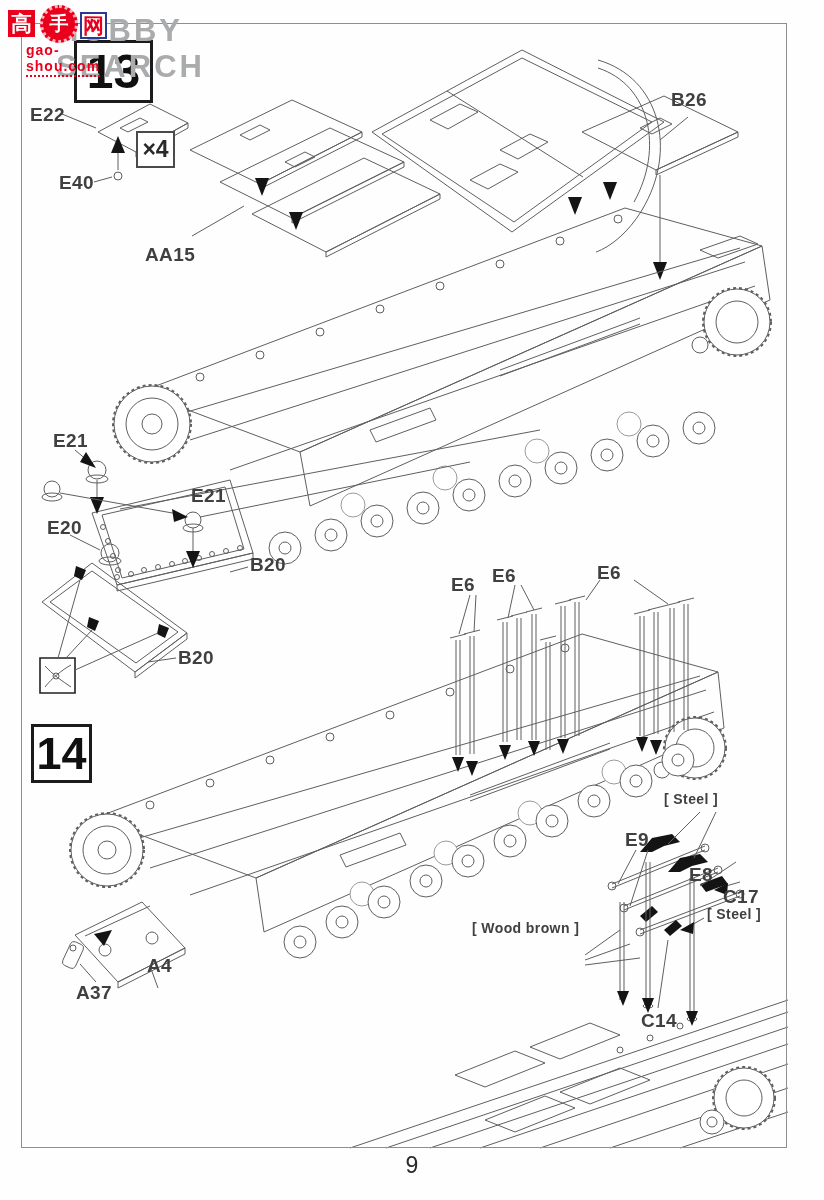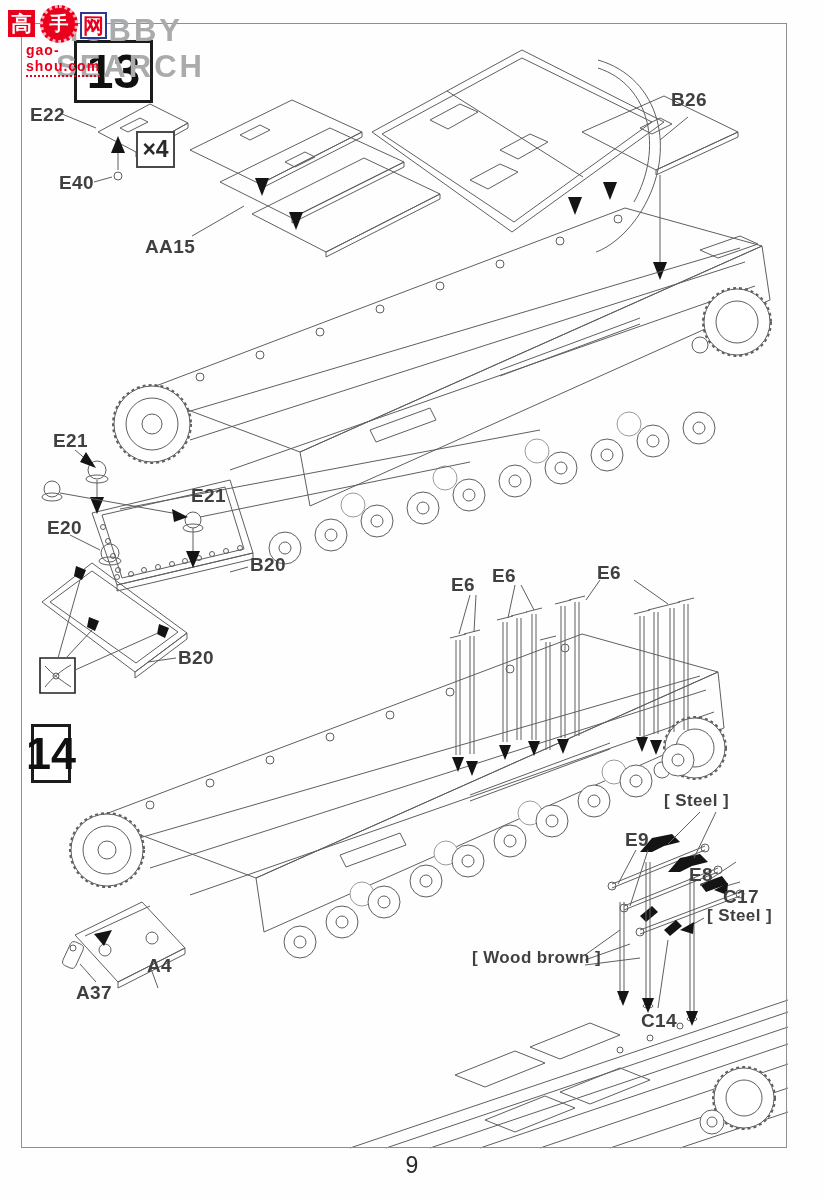--- a/index.html
+++ b/index.html
@@ -12,27 +12,27 @@
   .ln{stroke:#5f5f5f;fill:none;stroke-width:1;}
   .wht{fill:#ffffff;stroke:#5f5f5f;stroke-width:1;}
   .whl{fill:#ffffff;stroke:#9a9a9a;stroke-width:1;}
   .blk{fill:#141414;stroke:none;}
   .dsh{stroke:#5f5f5f;fill:none;stroke-width:2;stroke-dasharray:3 3;}
   .bx{stroke:#222;fill:#fff;stroke-width:1.6;}
   .stepbox{position:absolute;border:3px solid #1b1b1b;background:#fff;display:flex;
            align-items:center;justify-content:center;font-weight:bold;color:#101010;
            box-sizing:border-box;z-index:4;}
   #box13{left:30px;top:40px;width:79px;height:63px;font-size:48px;margin-left:44px;}
-  #box14{left:31px;top:724px;width:40px;height:59px;font-size:45px;}
+  #box14{left:31px;top:724px;width:61px;height:59px;font-size:45px;}
   .mult{position:absolute;left:136px;top:131px;width:39px;height:37px;border:2px solid #4a4a4a;
         background:#fff;display:flex;align-items:center;justify-content:center;
         font-size:23px;font-weight:bold;color:#2a2a2a;box-sizing:border-box;z-index:4;}
   .lbl{position:absolute;font-weight:bold;color:#404040;font-size:19px;
        letter-spacing:0.4px;white-space:nowrap;z-index:5;}
-  .lbl.sm{font-size:17px;}
+  .lbl.sm{font-size:14px;}
   .pagenum{position:absolute;left:0;right:0;top:1152px;text-align:center;
            font-size:23px;color:#2a2a2a;z-index:5;}
   
   .logo{position:absolute;left:0;top:0;z-index:6;}
   .brand{position:absolute;left:56px;top:13px;font-size:31px;font-weight:bold;
          color:#a9abad;letter-spacing:3px;}
   .lg-sq{position:absolute;width:27px;height:27px;color:#fff;font-weight:bold;font-size:21px;
          display:flex;align-items:center;justify-content:center;}
   #lg1{left:8px;top:10px;background:#e8001c;}
   #lg3{left:80px;top:12px;background:#fff;color:#e8001c;border:2px solid #2b3990;
@@ -370,35 +370,35 @@
     <div class="lg-sq" id="lg3">网</div>
     <div class="site">gao-shou.com</div>
   </div>
 
   <div class="stepbox" id="box13">13</div>
   <div class="stepbox" id="box14">14</div>
   <div class="mult">×4</div>
 
   <div class="lbl" style="left:30px;top:104px">E22</div>
   <div class="lbl" style="left:59px;top:172px">E40</div>
-  <div class="lbl" style="left:145px;top:236px">AA15</div>
+  <div class="lbl" style="left:145px;top:244px">AA15</div>
   <div class="lbl" style="left:671px;top:89px">B26</div>
   <div class="lbl" style="left:53px;top:430px">E21</div>
   <div class="lbl" style="left:191px;top:485px">E21</div>
   <div class="lbl" style="left:47px;top:517px">E20</div>
   <div class="lbl" style="left:250px;top:554px">B20</div>
   <div class="lbl" style="left:178px;top:647px">B20</div>
 
   <div class="lbl" style="left:451px;top:574px">E6</div>
   <div class="lbl" style="left:492px;top:565px">E6</div>
   <div class="lbl" style="left:597px;top:562px">E6</div>
   <div class="lbl sm" style="left:664px;top:791px">[ Steel ]</div>
   <div class="lbl" style="left:625px;top:829px">E9</div>
   <div class="lbl" style="left:723px;top:886px">C17</div>
   <div class="lbl" style="left:689px;top:864px">E8</div>
   <div class="lbl sm" style="left:707px;top:906px">[ Steel ]</div>
-  <div class="lbl sm" style="left:472px;top:948px">[ Wood brown ]</div>
+  <div class="lbl sm" style="left:472px;top:920px">[ Wood brown ]</div>
   <div class="lbl" style="left:641px;top:1010px">C14</div>
   <div class="lbl" style="left:76px;top:982px">A37</div>
   <div class="lbl" style="left:147px;top:955px">A4</div>
 
   <div class="pagenum">9</div>
 </div>
 
 </body></html>

